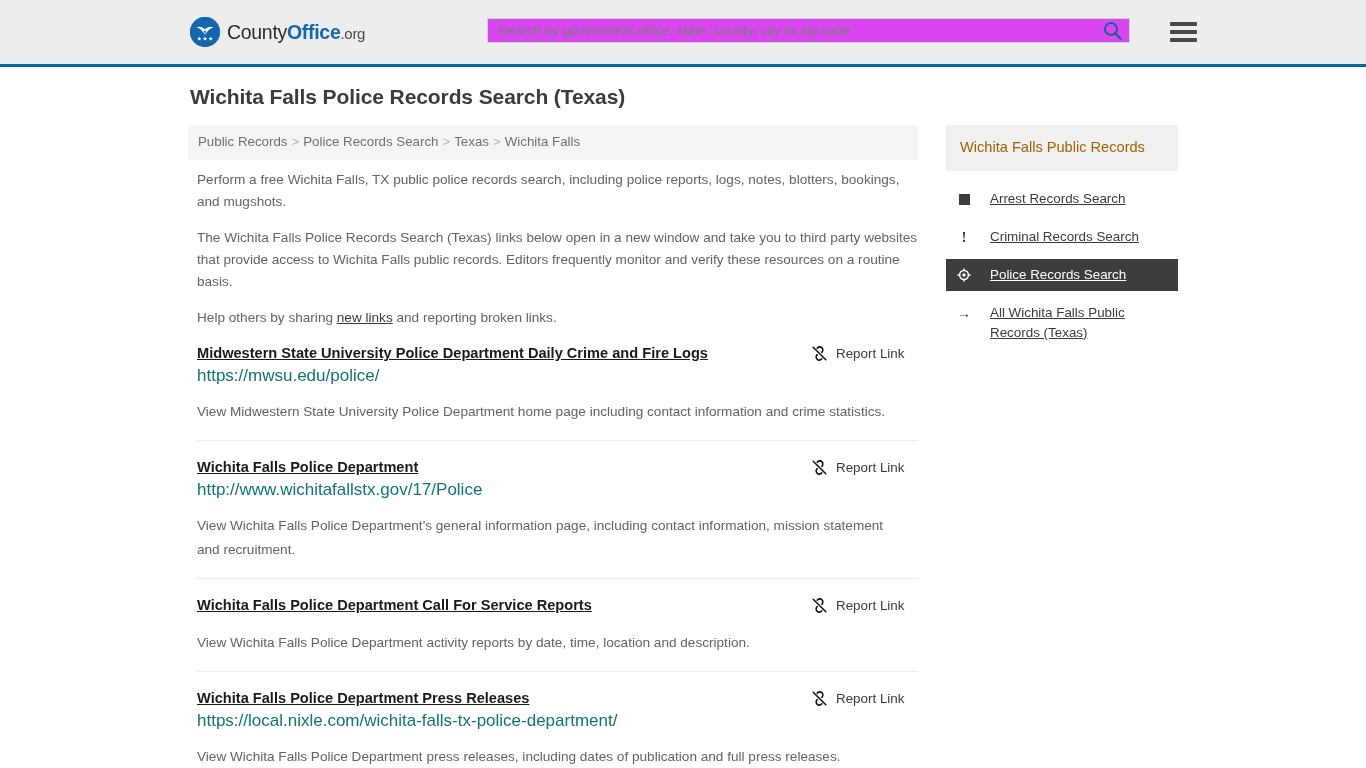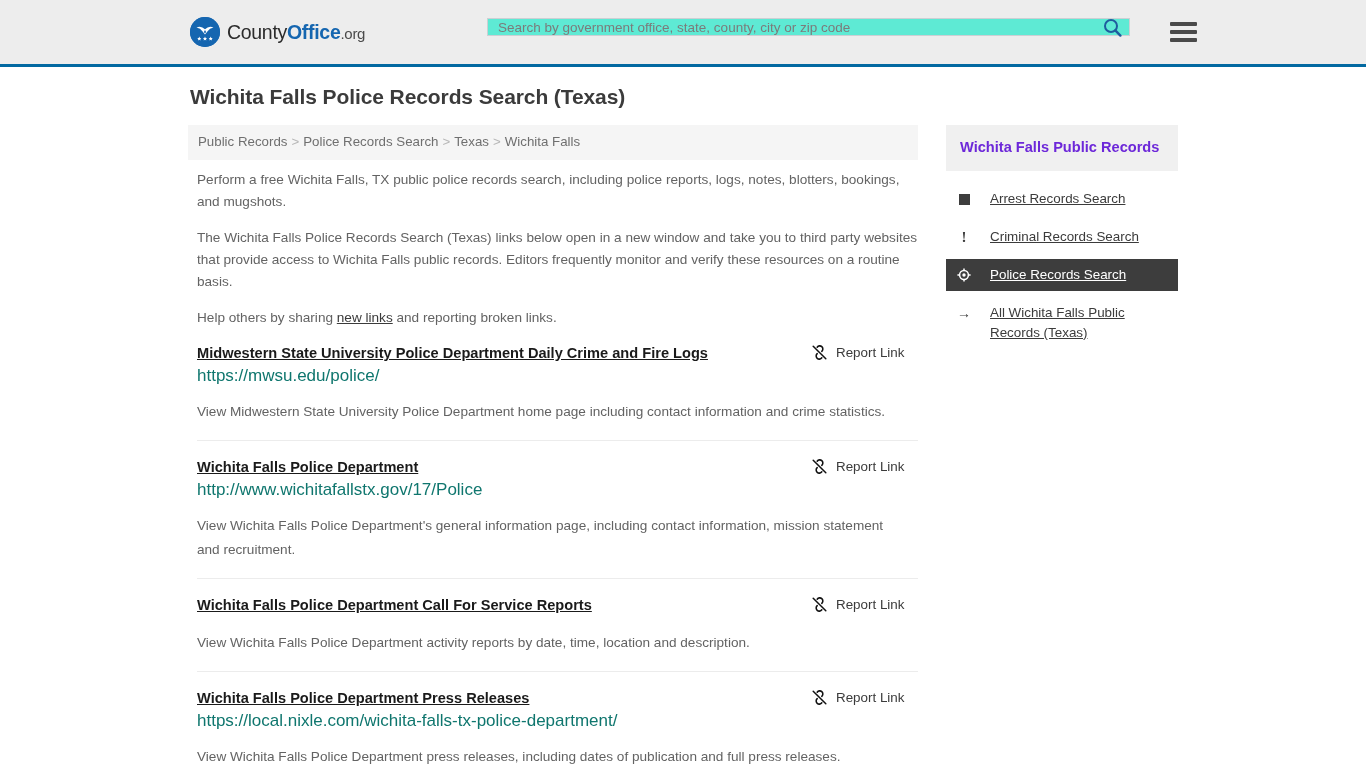--- a/index.html
+++ b/index.html
@@ -56,22 +56,22 @@
   }
   .brand-text .b-office { color: #1566b0; font-weight: 700; }
   .brand-text .b-county { color: #2b2b2b; font-weight: 400; }
   .brand-text .b-org { color: #4a4a4a; font-size: 15px; }
 
   .search-wrap {
     position: absolute;
     left: 299px;
     top: 18px;
     width: 643px;
-    height: 18px;
-    background: #5eead4;
+    height: 25px;
+    background: #d946ef;
     border: 1px solid #ccd0d4;
     display: flex;
     align-items: center;
   }
   .search-input {
     flex: 1 1 auto;
     border: 0;
     outline: none;
     height: 100%;
     padding: 0 10px;
@@ -149,21 +149,21 @@
   
   .results { margin-top: 13px; padding-left: 9px; }
   .result {
     border-bottom: 1px solid #ececec;
     padding: 0 0 16px 0;
     margin-bottom: 16px;
   }
   .result:last-child { margin-bottom: 0; }
   .result-head {
     display: flex;
-    align-items: flex-start;
+    align-items: center;
     justify-content: space-between;
     gap: 8px;
   }
   .result-title {
     font-size: 14.6px;
     font-weight: 700;
     color: #1a1a1a;
     text-decoration: underline;
     line-height: 20px;
     flex: 0 1 auto;
@@ -192,22 +192,22 @@
     color: #636363;
     line-height: 24px;
     margin-top: 16px;
     max-width: 712px;
   }
 
   
   .side-box-title {
     background: #f0f0f0;
     font-size: 14.6px;
-    font-weight: 700;
-    color: #6d28d9;
+    font-weight: 400;
+    color: #a16207;
     line-height: 23px;
     padding: 11px 14px 12px 14px;
   }
   .side-list { margin-top: 12px; }
   .side-item {
     display: flex;
     align-items: flex-start;
     gap: 19px;
     padding: 6px 12px 6px 11px;
     text-decoration: none;

